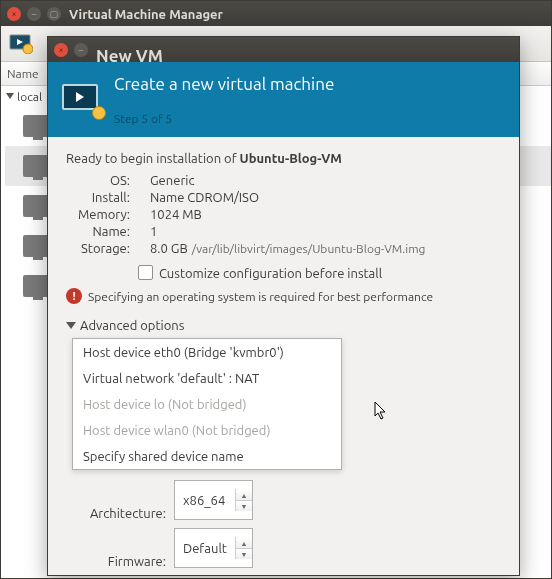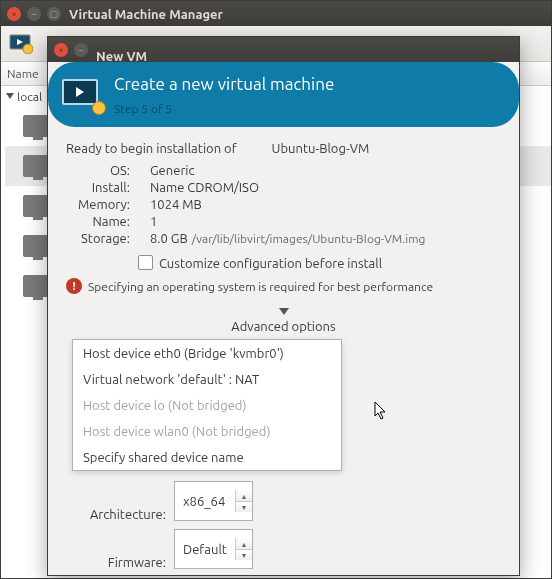--- a/index.html
+++ b/index.html
@@ -24,45 +24,45 @@
 .tree-expander { width: 10px; height: 10px; margin-right: 2px; }
 .vm-rows { }
 .vm-row { height: 40px; display: flex; align-items: center; padding-left: 18px; border-bottom: 1px solid transparent; }
 .vm-row.selected { background: #e8e8e8; }
 .vm-icon { width: 30px; height: 22px; background: #7a7a7a; border-radius: 2px; position: relative; }
 .vm-icon::after { content: ""; position: absolute; bottom: -3px; left: 10px; width: 10px; height: 3px; background: #7a7a7a; }
 
 
 .dialog { position: absolute; top: 36px; left: 47px; width: 473px; height: 540px; background: #f2f1f0; border: 1px solid #3c3b37; box-shadow: 0 6px 20px rgba(0,0,0,0.35); }
 .dialog-titlebar { height: 25px; background: linear-gradient(to bottom, #4a4944, #3e3d39); display: flex; align-items: center; padding: 0 6px; }
-.dialog-title { color: #dfdbd2; font-size: 13px; font-weight: bold; margin-top: 12px; }
-
-.dialog-header { background: #0e7ba8; color: #fff; padding: 12px 14px; display: flex; gap: 12px; align-items: center; border-radius: 27px; }
+.dialog-title { color: #dfdbd2; font-size: 17px; font-weight: bold; margin-top: 12px; }
+
+.dialog-header { background: #0e7ba8; color: #fff; padding: 12px 14px; display: flex; gap: 12px; align-items: center; }
 .dialog-header-icon { width: 40px; height: 32px; position: relative; }
 .dh-monitor { width: 36px; height: 26px; background: #0a3b52; border: 2px solid #bcd6e2; border-radius: 2px; position: relative; display:flex; align-items:center; justify-content:center; }
 .dh-play { width:0;height:0;border-left:8px solid #fff;border-top:5px solid transparent;border-bottom:5px solid transparent; }
 .dh-badge { position: absolute; bottom: -4px; right: -4px; width: 14px; height: 14px; background: #f6c343; border-radius: 50%; border: 1px solid #b8860b; }
 .dialog-header h1 { font-size: 17px; font-weight: 400; color: #fff; }
-.dialog-header .step { font-size: 12px; color: #084b66; margin-top: 9px; }
+.dialog-header .step { font-size: 12px; color: #084b66; margin-top: 19px; }
 
 .dialog-body { padding: 14px 18px 10px 18px; color: #3c3c3c; font-size: 13px; }
 .ready-line { margin-bottom: 8px; }
-.ready-line b { font-weight: normal; margin-left: 32px; }
+.ready-line b { font-weight: bold; }
 .spec { display: flex; margin: 3px 0; }
 .spec-label { width: 64px; text-align: right; margin-right: 20px; color: #3c3c3c; }
 .spec-value { }
 .spec-path { color: #6a6a6a; font-size: 12px; margin-left: 4px; }
 
 .customize-row { display: flex; align-items: center; margin: 10px 0 8px 72px; }
 .checkbox { width: 15px; height: 15px; border: 1px solid #8f8f8f; border-radius: 2px; background: #fff; margin-right: 6px; }
 
 .warning-row { display: flex; align-items: center; gap: 6px; font-size: 12px; color: #3c3c3c; margin-bottom: 14px; }
 .warn-icon { width: 16px; height: 16px; background: #c0392b; border-radius: 50%; display: flex; align-items: center; justify-content: center; color: #fff; font-size: 11px; font-weight: bold; }
 
-.adv-header { display: flex; align-items: center; gap: 4px; margin-bottom: 6px; cursor: pointer; flex-direction: column; }
+.adv-header { display: flex; align-items: center; gap: 4px; margin-bottom: 6px; cursor: pointer; }
 .adv-arrow { width: 0; height: 0; border-left: 5px solid transparent; border-right: 5px solid transparent; border-top: 7px solid #555; }
 
 .dropdown-list { margin-left: 6px; margin-bottom: 10px; width: 270px; border: 1px solid #b2b0ad; background: #fff; box-shadow: 0 2px 6px rgba(0,0,0,0.15); }
 .dd-item { padding: 6px 10px; font-size: 13px; color: #3c3c3c; }
 .dd-item.sel { background: #fff; }
 .dd-item.disabled { color: #a7a5a1; }
 
 .field-row { display: flex; align-items: flex-end; margin: 6px 0 8px 0; }
 .field-label { width: 100px; text-align: right; margin-right: 8px; }
 .spinner { display: flex; align-items: center; border: 1px solid #b2b0ad; background: #fff; height: 40px; }

